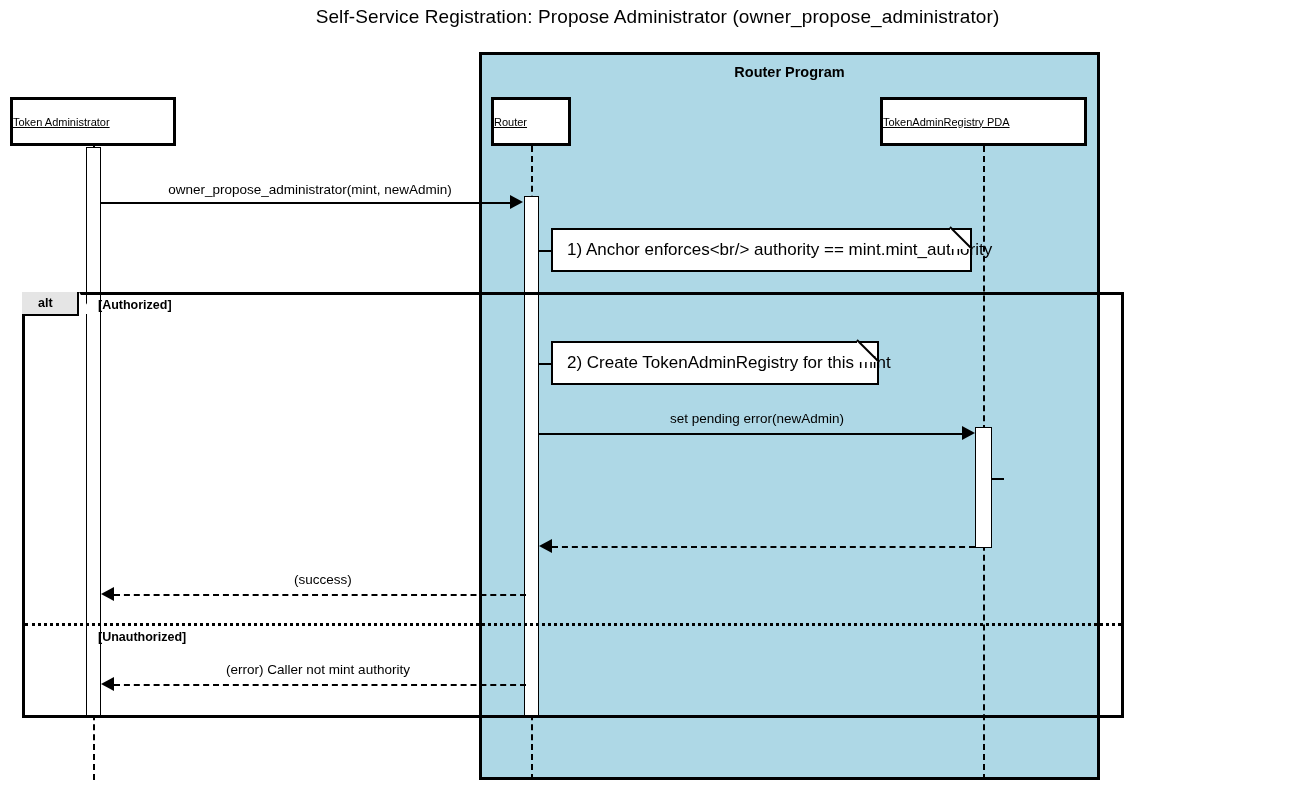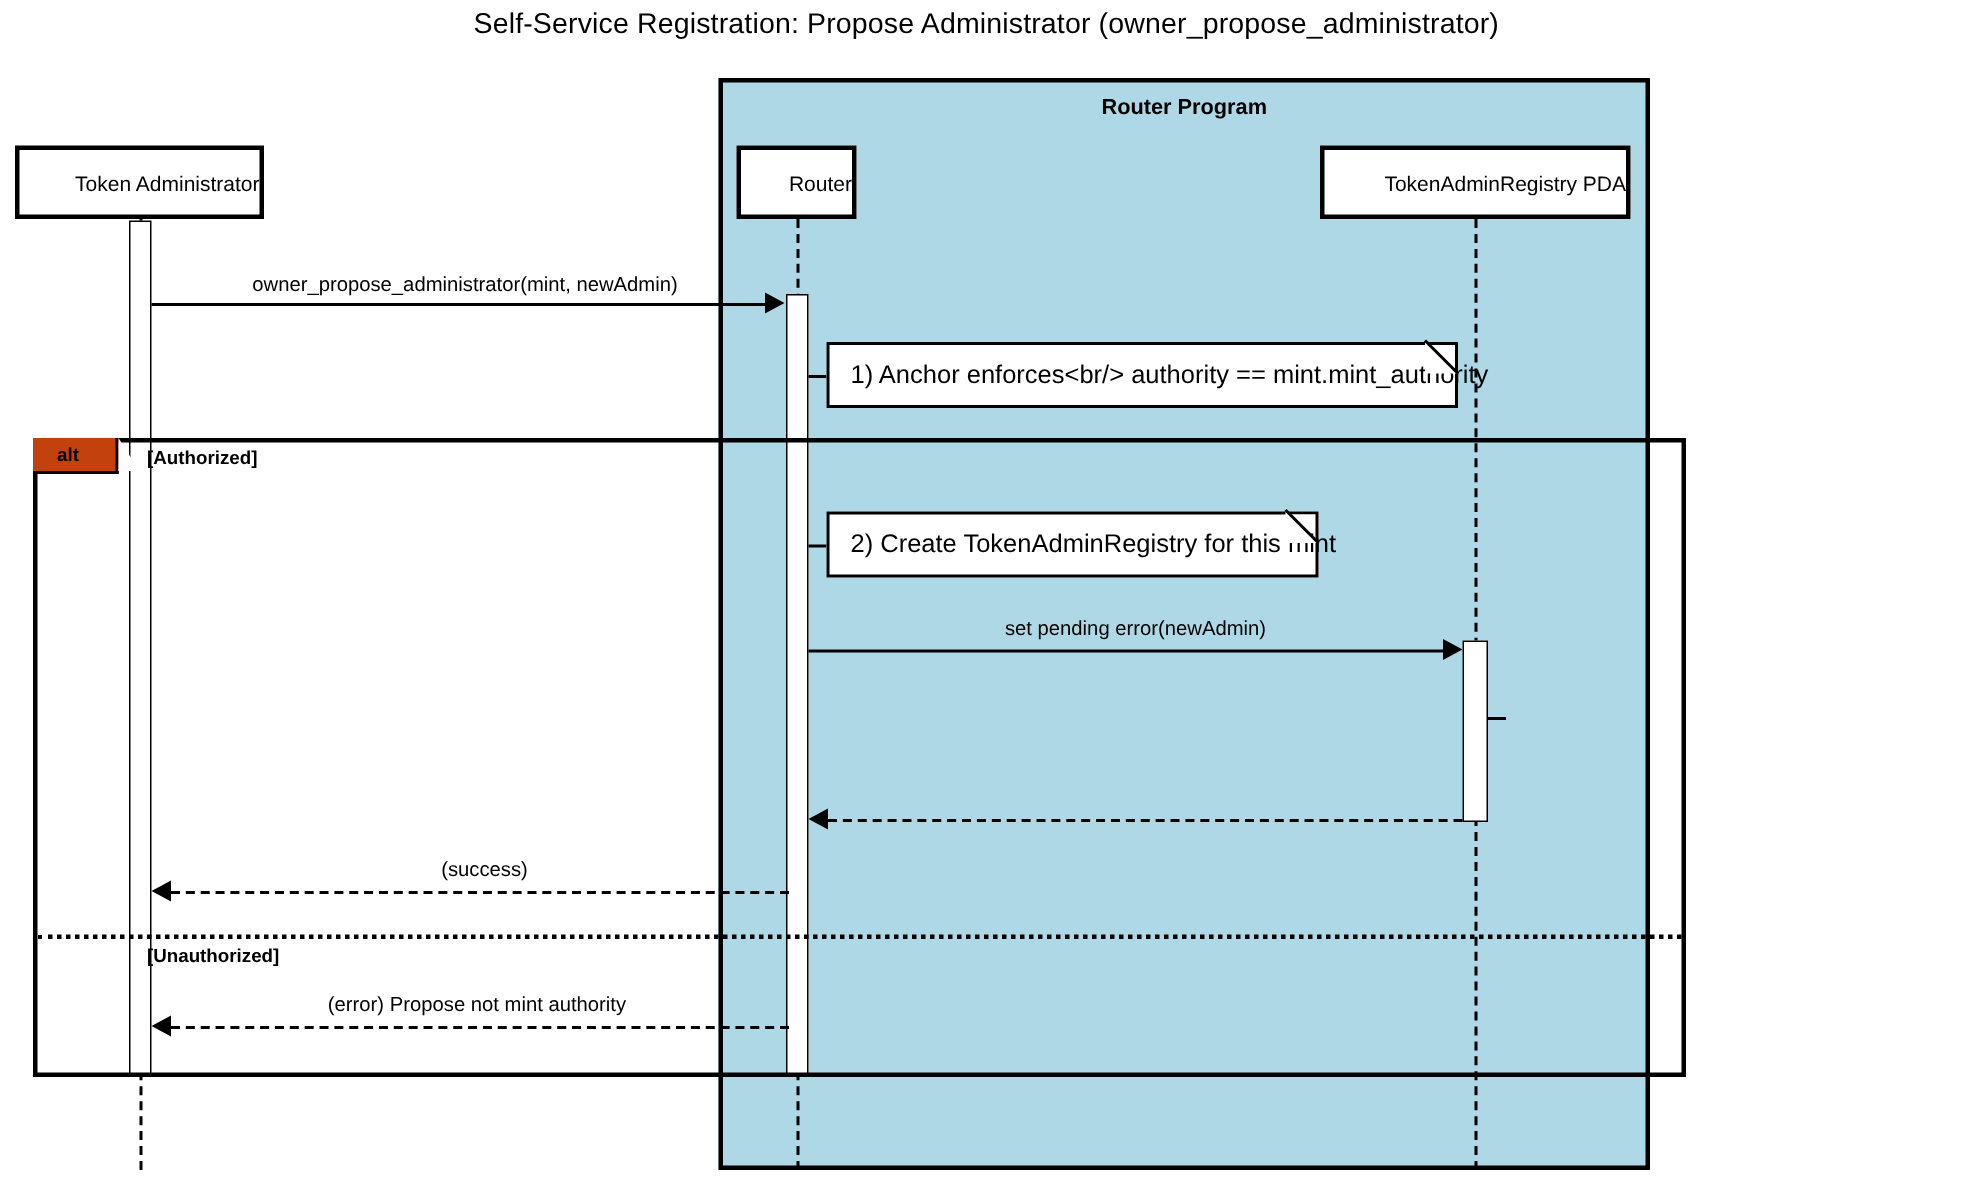--- a/index.html
+++ b/index.html
@@ -13,22 +13,22 @@
 
   
   .groupbox{position:absolute;background:#aed8e6;border:3px solid #000;box-sizing:border-box;}
   .grouplabel{
     position:absolute;text-align:center;font-size:14.5px;font-weight:bold;color:#000;
   }
 
   
   .participant{
     position:absolute;background:#ffffff;border:3px solid #000;box-sizing:border-box;
-    display:flex;align-items:center;justify-content:flex-end;
-    font-size:14px;color:#000;white-space:nowrap;
+    display:flex;align-items:center;justify-content:flex-start;
+    font-size:11px;color:#000;white-space:nowrap;text-decoration:underline;
   }
 
   
   .lifeline{
     position:absolute;width:0;border-left:2px dashed #000;
   }
   
   .activation{
     position:absolute;background:#ffffff;border:1.5px solid #000;box-sizing:border-box;
   }
@@ -56,21 +56,21 @@
   }
   .note-corner{
     position:absolute;width:0;height:0;
     border-left:20px solid #fff;border-bottom:20px solid transparent;
   }
   .note-connector{position:absolute;height:0;border-top:2px solid #000;}
 
   
   .altframe{position:absolute;border:3px solid #000;box-sizing:border-box;background:transparent;}
   .alttab{
-    position:absolute;background:#c2410c;box-sizing:border-box;
+    position:absolute;background:#e5e5e5;box-sizing:border-box;
     font-size:12.5px;font-weight:bold;color:#000;
     display:flex;align-items:center;padding-left:16px;
     border-right:2.5px solid #000;border-bottom:2.5px solid #000;
   }
   .alttab-notch{
     position:absolute;width:0;height:0;
     border-left:14px solid #fff;border-top:22px solid transparent;
   }
   .altguard{position:absolute;font-size:12.5px;font-weight:bold;color:#000;white-space:nowrap;}
   .altdivider{position:absolute;height:0;border-top:3px dotted #000;}
@@ -151,17 +151,17 @@
     <path d="M 23,23 L 1,1" stroke="#000" stroke-width="2" fill="none"></path>
   </svg>
 
   <div class="msg-line dashed" style="left:552px;top:546px;width:423px;"></div>
   <div class="arrowhead left" style="left:539px;top:539px;"></div>
 
   <div class="msg-label" style="left:115px;top:572px;width:416px;">(success)</div>
   <div class="msg-line dashed" style="left:114px;top:594px;width:412px;"></div>
   <div class="arrowhead left" style="left:101px;top:587px;"></div>
 
-  <div class="msg-label" style="left:110px;top:662px;width:416px;">(error) Propose not mint authority</div>
+  <div class="msg-label" style="left:110px;top:662px;width:416px;">(error) Caller not mint authority</div>
   <div class="msg-line dashed" style="left:114px;top:684px;width:412px;"></div>
   <div class="arrowhead left" style="left:101px;top:677px;"></div>
 
 </div>
 
 </body></html>

